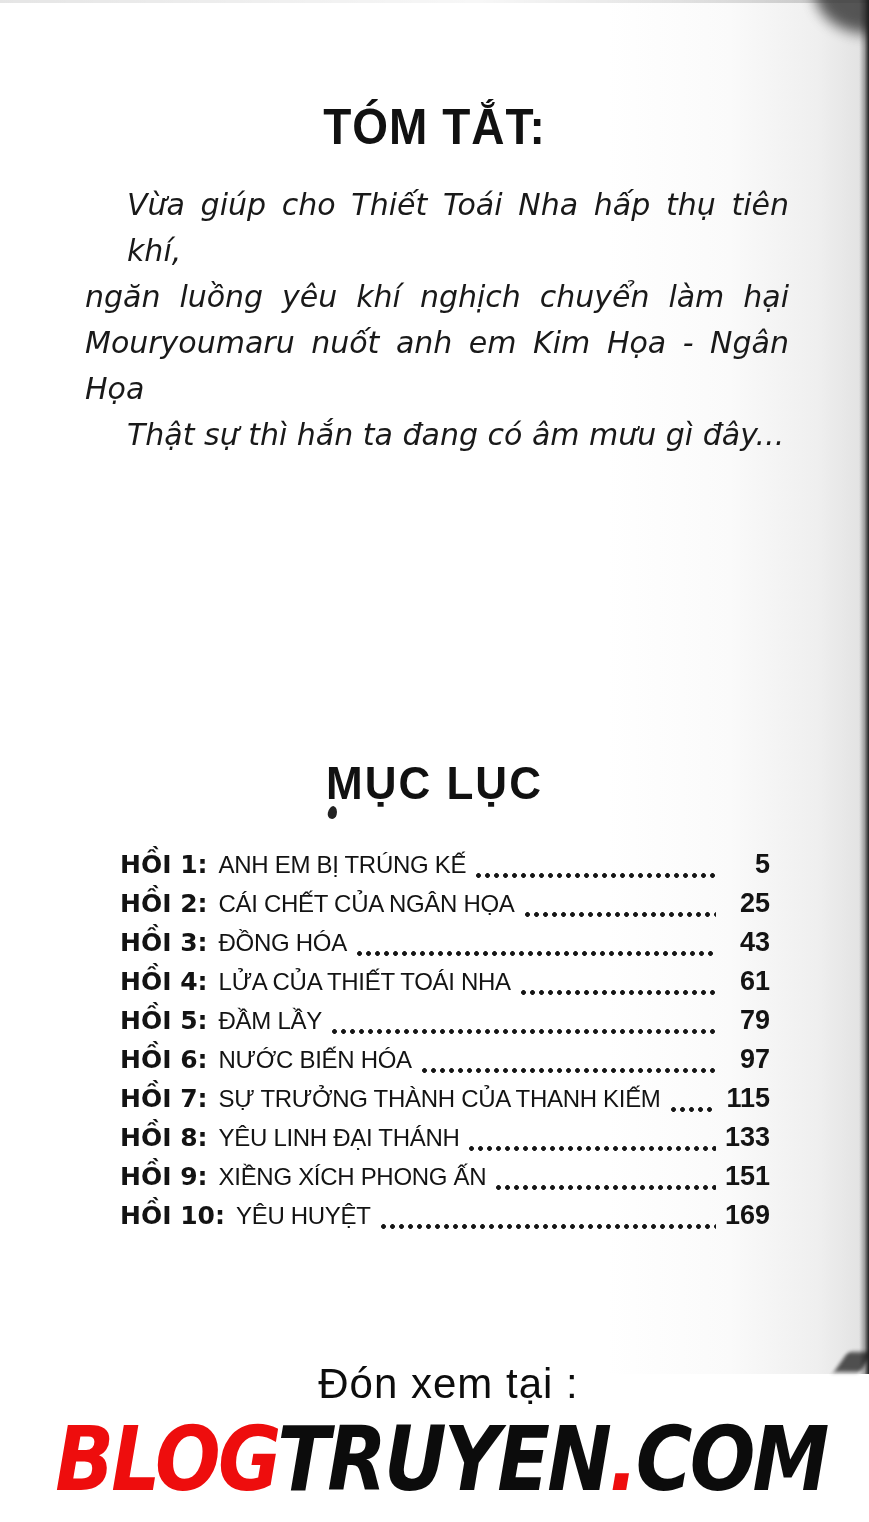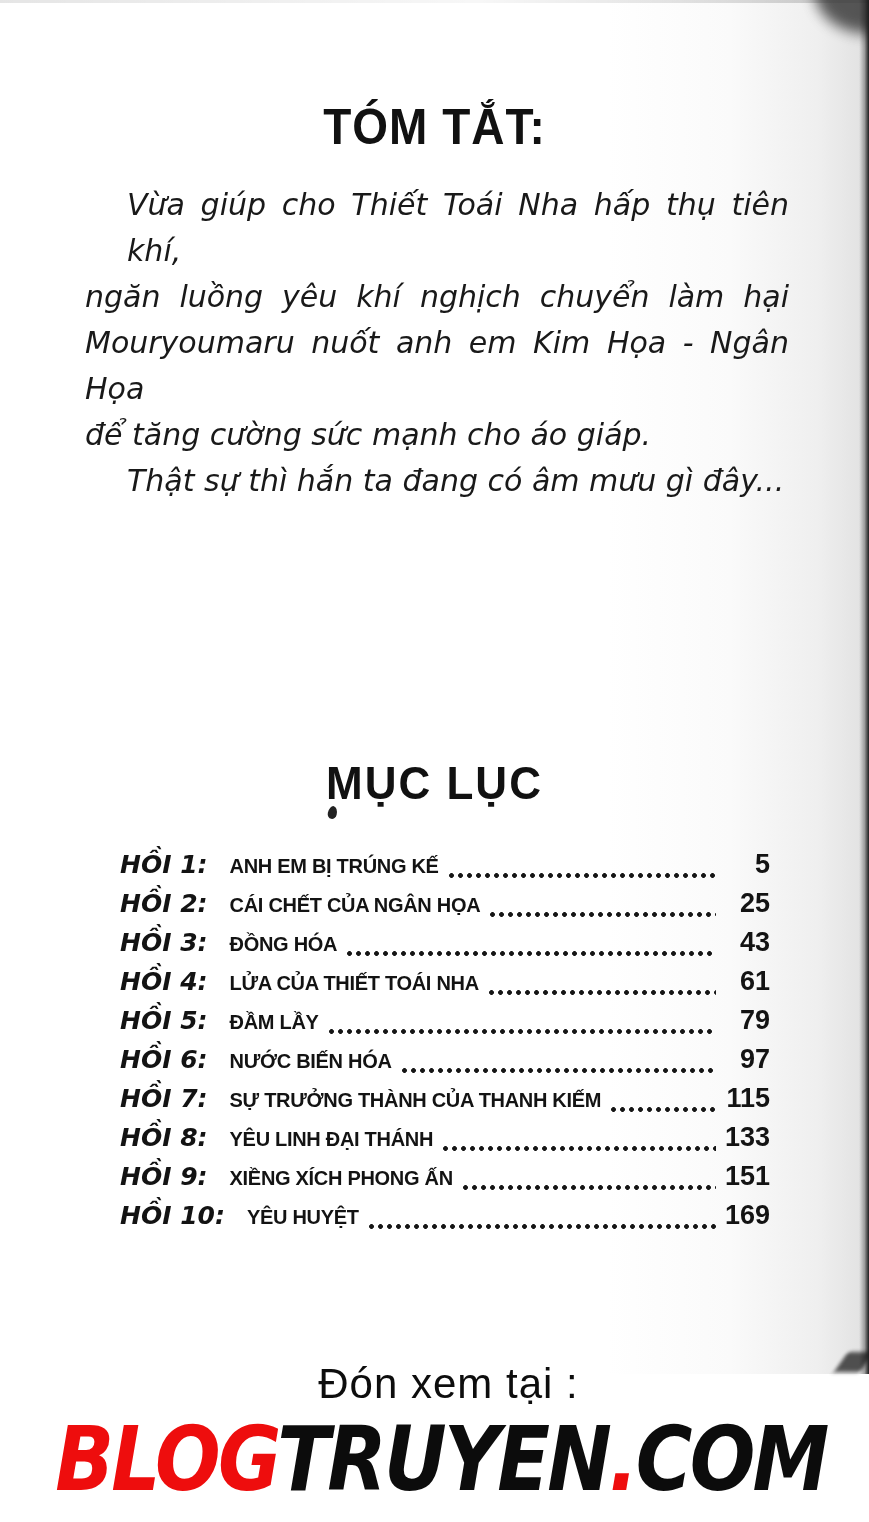--- a/index.html
+++ b/index.html
@@ -67,26 +67,26 @@
   }
   .toc{
     position:absolute;left:120px;top:849px;width:650px;
   }
   .toc-row{
     display:flex;align-items:baseline;
     height:39px;
   }
   .toc-chapter{
     font-family:"DejaVu Sans","Liberation Sans",sans-serif;
-    font-style:italic;font-weight:700;font-size:25px;
+    font-weight:700;font-size:25px;
     white-space:nowrap;color:#131313;
   }
   .toc-chapter-title{
-    font-weight:700;font-size:20px;letter-spacing:-0.3px;
-    white-space:nowrap;margin-left:22px;color:#131313;
+    font-weight:400;font-size:24px;letter-spacing:-0.3px;
+    white-space:nowrap;margin-left:11px;color:#131313;
   }
   .toc-leader{
     flex:1 1 auto;height:6px;align-self:flex-end;
     margin:0 8px 9px 10px;
     background-image:radial-gradient(circle at 2.5px 2.5px,#161616 2.1px,rgba(0,0,0,0) 2.6px);
     background-size:9px 6px;background-repeat:repeat-x;
   }
   .toc-page{
     font-weight:700;font-size:27px;min-width:46px;text-align:right;
     white-space:nowrap;color:#131313;
@@ -122,21 +122,20 @@
     <div class="edge-notch"></div>
     <div class="edge-shadow"></div>
   </div>
 
   <h1 class="summary-title">TÓM TẮT:</h1>
 
   <div class="summary">
     <div class="s-line justify indent">Vừa giúp cho Thiết Toái Nha hấp thụ tiên khí,</div>
     <div class="s-line justify">ngăn luồng yêu khí nghịch chuyển làm hại</div>
     <div class="s-line justify">Mouryoumaru nuốt anh em Kim Họa - Ngân Họa</div>
-    <div class="s-line">để tăng cường sức mạnh cho áo giáp.</div>
     <div class="s-line indent">Thật sự thì hắn ta đang có âm mưu gì đây...</div>
   </div>
 
   <h2 class="toc-title">MỤC LỤC</h2>
   <div class="ink-dot"></div>
 
   <div class="toc">
     <div class="toc-row">
       <span class="toc-chapter">HỒI 1:</span>
       <span class="toc-chapter-title">ANH EM BỊ TRÚNG KẾ</span>

